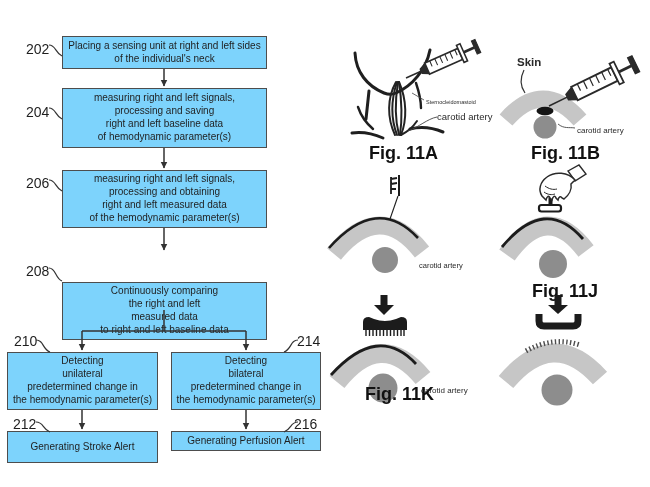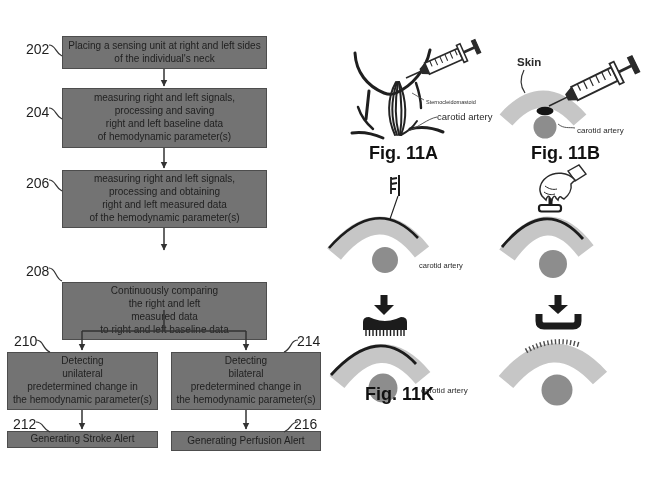--- a/index.html
+++ b/index.html
@@ -1,21 +1,21 @@
 <!DOCTYPE html>
 <html><head>
 <meta charset="utf-8">
 <style>
   html,body{margin:0;padding:0;background:#fff;}
   .page{
     position:relative;width:650px;height:487px;background:#ffffff;overflow:hidden;
     font-family:"Liberation Sans",sans-serif;color:#1f1f1f;
   }
   .fcbox{
-    position:absolute;background:#737373;border:1.5px solid #4d4d4d;box-sizing:border-box;
+    position:absolute;background:#7dd3fc;border:1.5px solid #4d4d4d;box-sizing:border-box;
     display:flex;align-items:center;justify-content:center;text-align:center;
     font-size:10px;line-height:1.28;color:#1f1f1f;padding:1px 3px;
   }
   .fcbox span{white-space:pre-line;}
   .ref{position:absolute;font-size:14px;color:#1f1f1f;}
   .overlay{position:absolute;left:0;top:0;pointer-events:none;}
   .figsvg{position:absolute;overflow:visible;}
   .figcap{
     position:absolute;width:100px;text-align:right;font-weight:bold;
     font-size:18px;color:#111;
@@ -55,21 +55,21 @@
 unilateral
 predetermined change in
 the hemodynamic parameter(s)</span>
     </div>
   <div class="fcbox" style="left:171px;top:352px;width:150px;height:58px;">
       <span>Detecting
 bilateral
 predetermined change in
 the hemodynamic parameter(s)</span>
     </div>
-  <div class="fcbox" style="left:7px;top:431px;width:151px;height:17px;">
+  <div class="fcbox" style="left:7px;top:431px;width:151px;height:32px;">
       <span>Generating Stroke Alert</span>
     </div>
   <div class="fcbox" style="left:171px;top:431px;width:150px;height:20px;align-items:center;">
       <span>Generating Perfusion Alert</span>
     </div>
 
   <div class="ref" style="left:26px;top:41px;">202</div>
   <div class="ref" style="left:26px;top:104px;">204</div>
   <div class="ref" style="left:26px;top:175px;">206</div>
   <div class="ref" style="left:26px;top:263px;">208</div>
@@ -176,20 +176,21 @@
     <path d="M7,82 Q50,30 88,74" stroke="#1c1c1c" stroke-width="2.8" fill="none"></path>
     <rect x="53.5" y="31" width="4" height="9" fill="#1c1c1c"></rect>
     <rect x="44" y="40" width="22" height="6.5" rx="2.5" fill="#fff" stroke="#1c1c1c" stroke-width="2.2"></rect>
     <g>
       <polygon points="73,6 84,0 91,9 80,16" fill="#fff" stroke="#2a2a2a" stroke-width="1.4"></polygon>
       <path d="M80,15 C73,7 60,6 52,12 C45,17 43,25 47,31 L51,35 C52,31 54,30 55,33 L57,35 C58,31 60,30 61,33 L63,35 C64,31 66,31 67,33 L69,34 C74,30 77,24 76,19 Z" fill="#fff" stroke="#2a2a2a" stroke-width="1.5"></path>
       <path d="M50,21 C54,24 58,25 62,24 M49,27 C53,30 57,30 60,29" stroke="#2a2a2a" stroke-width="1" fill="none"></path>
     </g>
     <circle cx="58" cy="99" r="14" fill="#8d8d8d"></circle>
   </svg>
+  <div class="figcap" style="left:498px;top:281px;">Fig. 11J</div>
 
   <svg class="figsvg" style="left:328px;top:293px;" width="150" height="113" viewBox="0 0 150 113">
     <g>
       <rect x="52.5" y="2" width="7" height="10" fill="#1c1c1c"></rect>
       <polygon points="46,12 66,12 56,22" fill="#1c1c1c"></polygon>
     </g>
     <g>
       <path d="M35,37 L35,29 Q35,24 41,24 L46,26 Q57,30 68,26 L73,24 Q79,24 79,29 L79,37 Z" fill="#1c1c1c"></path>
       <path d="M38,37 V43 M41.5,37 V43 M45,37 V43 M48.5,37 V43 M52,37 V43 M55.5,37 V43 M59,37 V43 M62.5,37 V43 M66,37 V43 M69.5,37 V43 M73,37 V43 M76,37 V43" stroke="#1c1c1c" stroke-width="1.4"></path>
     </g>

